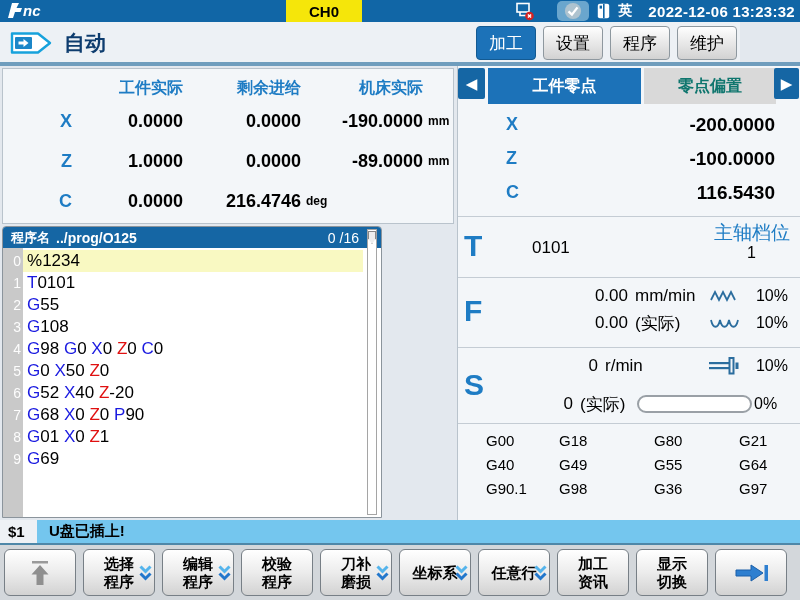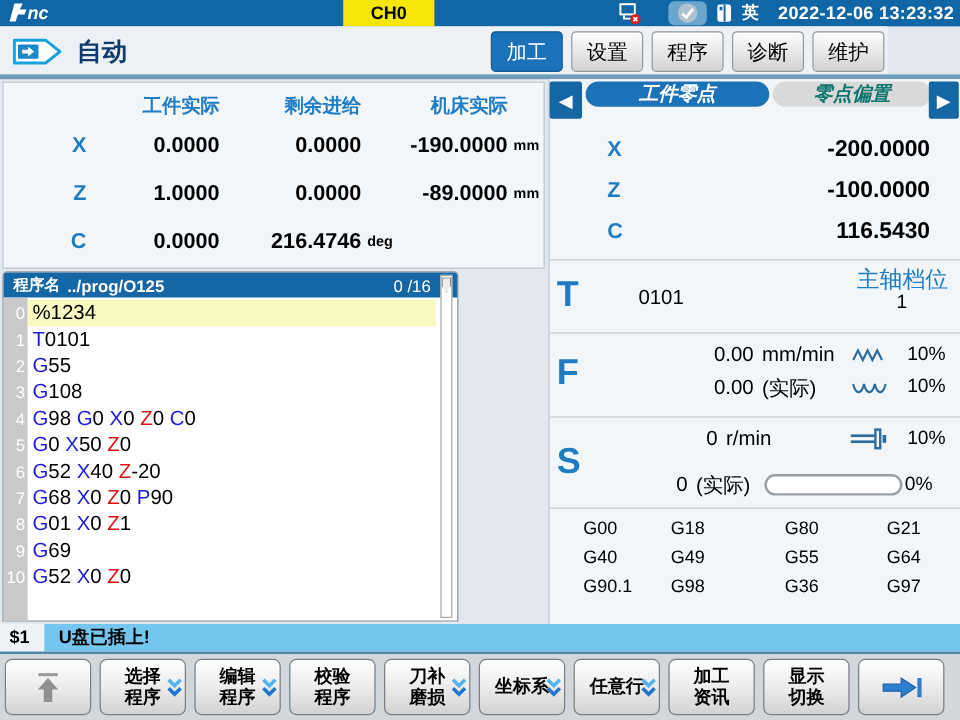--- a/index.html
+++ b/index.html
@@ -59,22 +59,22 @@
   .prog-scroll{position:absolute;right:4px;top:2px;bottom:2px;width:10px;background:#fff;border:1px solid #a5a5a5;}
   .prog-thumb{position:absolute;top:1px;left:0;width:8px;height:13px;background:#eee;border:1px solid #888;
               clip-path:polygon(0 0,100% 0,100% 55%,50% 100%,0 55%);}
 
   
   .right-panel{position:absolute;left:457px;top:0;width:343px;height:454px;background:#f3f6f9;border-left:1px solid #b9c3cc;}
   .off-arrow{position:absolute;top:2px;height:31px;background:#1566a4;color:#fff;display:flex;align-items:center;
              justify-content:center;font-size:15px;border-radius:2px;cursor:pointer;}
   .off-arrow.left{left:0;width:27px;}
   .off-arrow.right{right:1px;width:25px;}
-  .off-tab{position:absolute;top:2px;height:21px;display:flex;align-items:center;justify-content:center;
-           font-size:16px;font-weight:bold;border-radius:12px;cursor:pointer;font-style:italic;}
+  .off-tab{position:absolute;top:2px;height:36px;display:flex;align-items:center;justify-content:center;
+           font-size:16px;font-weight:bold;border-radius:0;cursor:pointer;}
   .off-tab.active{background:#1c72b8;color:#fff;}
   .off-tab.inactive{background:#d9d9d9;color:#0f766e;}
   .off-rows{position:absolute;top:44px;left:0;width:100%;}
   .off-row{height:34px;position:relative;}
   .off-axis{position:absolute;left:48px;top:4px;color:#1e7cc4;font-weight:bold;font-size:18px;}
   .off-val{position:absolute;right:25px;top:4px;font-weight:bold;font-size:19px;}
   .rp-div{position:absolute;left:0;width:100%;height:1px;background:#c4ccd4;}
 
   .big-letter{position:absolute;left:6px;color:#1e7cc4;font-weight:bold;font-size:30px;}
   .sec-tool{position:absolute;top:151px;left:0;width:100%;height:60px;}
@@ -156,21 +156,20 @@
         <path d="M2 2.5 H28 L40 12 L28 21.5 H2 Z" fill="#fff" stroke="#17a2dc" stroke-width="2.4" stroke-linejoin="round"></path>
         <rect x="5" y="6" width="17" height="12" rx="1" fill="#1b86c8"></rect>
         <path d="M8.5 10.5 H13.5 V8 L18.5 12 L13.5 16 V13.5 H8.5 Z" fill="#fff"></path>
       </svg>
     </span>
     <span class="mode-label">自动</span>
     <div class="htabs">
         <div class="htab active">加工</div>
         <div class="htab">设置</div>
         <div class="htab">程序</div>
-        <div class="htab">诊断</div>
         <div class="htab">维护</div>
       </div>
   </div>
   <div class="sep"></div>
 
   <div class="main">
 
     <div class="axes-panel">
       <div class="axes-grid">
           <div class="ax-cell"></div>
@@ -235,24 +234,20 @@
             <div class="ln-text"><span class="tok-b">G</span><span>6</span><span>8</span><span> </span><span class="tok-b">X</span><span>0</span><span> </span><span class="tok-r">Z</span><span>0</span><span> </span><span class="tok-b">P</span><span>9</span><span>0</span></div>
           </div>
           <div class="prog-line">
             <span class="ln-num">8</span>
             <div class="ln-text"><span class="tok-b">G</span><span>0</span><span>1</span><span> </span><span class="tok-b">X</span><span>0</span><span> </span><span class="tok-r">Z</span><span>1</span></div>
           </div>
           <div class="prog-line">
             <span class="ln-num">9</span>
             <div class="ln-text"><span class="tok-b">G</span><span>6</span><span>9</span></div>
           </div>
-          <div class="prog-line">
-            <span class="ln-num">10</span>
-            <div class="ln-text"><span class="tok-b">G</span><span>5</span><span>2</span><span> </span><span class="tok-b">X</span><span>0</span><span> </span><span class="tok-r">Z</span><span>0</span></div>
-          </div>
         </div>
       <div class="prog-scroll">
         <div class="prog-thumb"></div>
       </div>
     </div>
 
     <div class="right-panel">
       <div class="off-arrow left">◀</div>
       <div id="offset-tabs">
           <div class="off-tab active" style="left: 30px; width: 153px;">工件零点</div>

